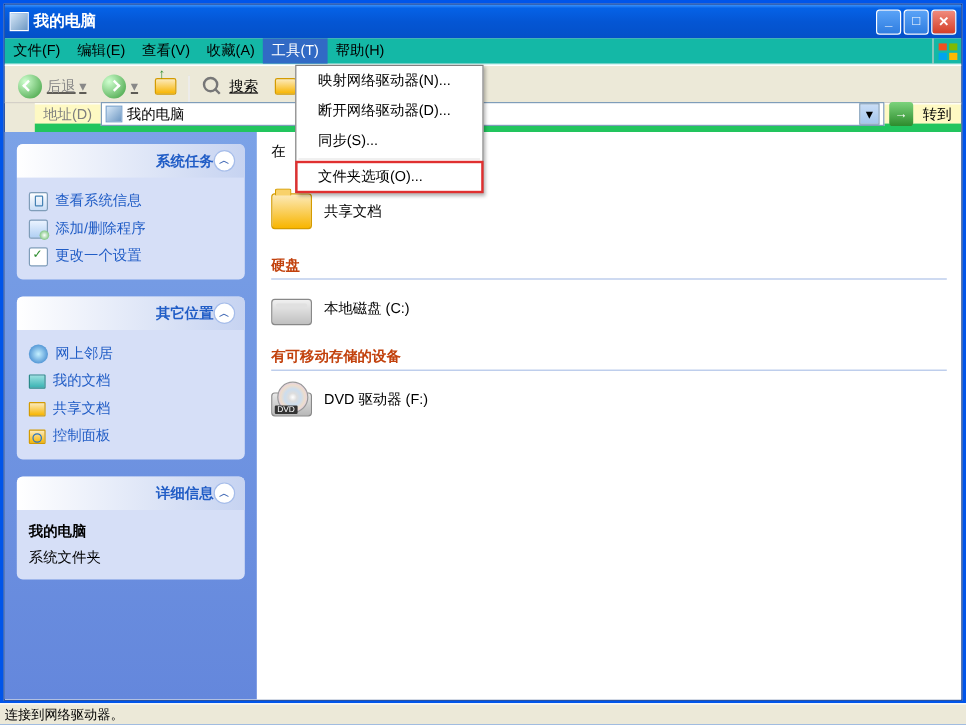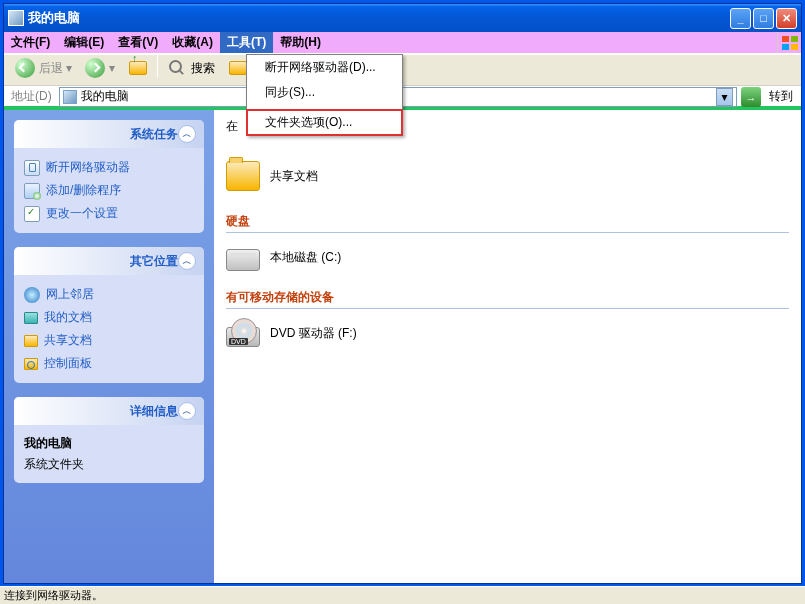--- a/index.html
+++ b/index.html
@@ -8,42 +8,42 @@
 .window { position: absolute; left: 3px; top: 3px; right: 3px; bottom: 20px; background: #ece9d8; border: 1px solid #003399; display: flex; flex-direction: column; }
 
 .titlebar { height: 28px; background: linear-gradient(to bottom, #3a93ff 0%, #0562e7 10%, #0456d4 50%, #0450c8 100%); display: flex; align-items: center; padding: 0 4px; color: #fff; font-weight: bold; }
 .titlebar .icon { width: 16px; height: 16px; margin-right: 4px; background: linear-gradient(135deg,#d6e7f7,#6e98c3); border: 1px solid #fff; }
 .titlebar .title { flex: 1; font-size: 13px; }
 .titlebar .btns { display: flex; gap: 2px; }
 .titlebar .btn { width: 21px; height: 21px; border: 1px solid #fff; border-radius: 3px; display: flex; align-items: center; justify-content: center; font-size: 11px; font-weight: bold; color: #fff; }
 .titlebar .btn.min, .titlebar .btn.max { background: linear-gradient(#5aa3f7,#2f7de0); }
 .titlebar .btn.close { background: linear-gradient(#f08b7e,#d43e27); }
 
-.menubar { height: 22px; background: #f0abfc; border-bottom: 1px solid #fff; display: flex; align-items: stretch; position: relative; font-weight: bold; }
+.menubar { height: 22px; background: #14b8a6; border-bottom: 1px solid #fff; display: flex; align-items: stretch; position: relative; }
 .menubar .menuitem { padding: 0 7px; display: flex; align-items: center; cursor: default; }
 .menubar .menuitem.active { background: #316ac5; color: #fff; }
 .menubar .winflag { margin-left: auto; width: 24px; display: flex; align-items: center; justify-content: center; border-left: 1px solid #d4d0c8; }
 .winflag svg { width: 16px; height: 14px; }
 
-.toolbar { height: 32px; background: #ece9d8; border-top: 1px solid #fff; border-bottom: 1px solid #d4d0c8; display: flex; align-items: flex-start; padding: 0 6px; gap: 4px; }
+.toolbar { height: 32px; background: #ece9d8; border-top: 1px solid #fff; border-bottom: 1px solid #d4d0c8; display: flex; align-items: flex-end; padding: 0 6px; gap: 4px; text-decoration: underline; }
 .toolbar .tbtn { display: flex; align-items: center; gap: 3px; padding: 2px 4px; color: #888; }
 .toolbar .tbtn.enabled { color: #000; }
 .toolbar .sep { width: 1px; height: 22px; background: #c0c0c0; border-right: 1px solid #fff; }
 .tbicon { width: 22px; height: 22px; display: inline-flex; align-items: center; justify-content: center; }
 .circle-green { width: 20px; height: 20px; border-radius: 50%; background: radial-gradient(circle at 30% 30%, #d0ffd0, #3a9c3a); position: relative; }
 .circle-green::after { content: ""; position: absolute; left: 5px; top: 6px; border: solid #fff; border-width: 0 2px 2px 0; width: 5px; height: 5px; transform: rotate(135deg); }
 .circle-green.fwd::after { transform: rotate(-45deg); left: 7px; }
 .iconfolder-up { width: 18px; height: 14px; background: linear-gradient(#fceabb,#f8b500); border: 1px solid #d49b00; border-radius: 2px; position: relative; }
 .iconfolder-up::after { content: "↑"; position: absolute; left: 2px; top: -10px; color: #2d8c2d; font-size: 11px; font-weight: bold; }
 .iconsearch { width: 16px; height: 16px; position: relative; }
 .iconsearch::before { content: ""; position: absolute; width: 9px; height: 9px; border: 2px solid #777; border-radius: 50%; }
 .iconsearch::after { content: ""; position: absolute; width: 6px; height: 2px; background: #777; transform: rotate(45deg); left: 9px; top: 11px; }
 .iconfolders { width: 18px; height: 14px; background: linear-gradient(#fceabb,#f8b500); border: 1px solid #d49b00; border-radius: 2px; }
 
-.addressbar { height: 24px; background: #ffffff; border-top: 1px solid #fff; border-bottom: 4px solid #22c55e; display: flex; align-items: center; padding: 0 4px; gap: 4px; }
+.addressbar { height: 24px; background: #fef9c3; border-top: 1px solid #fff; border-bottom: 7px solid #22c55e; display: flex; align-items: center; padding: 0 4px; gap: 4px; margin-left: 25px; }
 .addressbar .lbl { color: #7f7f7f; padding: 0 3px; }
 .addressbar .input { flex: 1; background: #fff; border: 1px solid #7f9db9; height: 20px; display: flex; align-items: center; padding: 0 3px; gap: 4px; }
 .addressbar .input .mini-icon { width: 14px; height: 14px; background: linear-gradient(135deg,#d6e7f7,#6e98c3); border: 1px solid #7ba4cd; }
 .addressbar .dd { width: 17px; height: 18px; background: linear-gradient(#c9ddf6,#a5c6ec); border: 1px solid #7f9db9; display: flex; align-items: center; justify-content: center; margin-left: auto; }
 .addressbar .gobtn { width: 20px; height: 20px; border-radius: 3px; background: linear-gradient(#7cd37c,#2d8c2d); display: flex; align-items: center; justify-content: center; color: #fff; font-size: 11px; }
 .addressbar .gotxt { padding: 0 4px; }
 
 .content { flex: 1; display: flex; background: #fff; overflow: hidden; }
 
 .sidebar { width: 210px; background: linear-gradient(to bottom, #7ba2e7 0%, #6487dc 100%); padding: 10px; overflow-y: auto; }
@@ -172,21 +172,21 @@
 
     <div class="sidebar">
       <div class="panel">
         <div class="phead">
           <span>系统任务</span>
           <span class="collapse">︿</span>
         </div>
         <div class="pbody">
           <div class="pitem">
               <span class="piticon pic-info"></span>
-              <span>断开网络驱动器</span>
+              <span>查看系统信息</span>
             </div>
           <div class="pitem">
               <span class="piticon pic-prog"></span>
               <span>添加/删除程序</span>
             </div>
           <div class="pitem">
               <span class="piticon pic-setting"></span>
               <span>更改一个设置</span>
             </div>
         </div>
@@ -257,20 +257,21 @@
             <span class="biglabel">DVD 驱动器 (F:)</span>
           </div>
         </div>
       </div>
     </div>
 
   </div>
 </div>
 
 <div class="dropdown">
+  <div class="dditem">映射网络驱动器(N)...</div>
   <div class="dditem">断开网络驱动器(D)...</div>
   <div class="dditem">同步(S)...</div>
   <div class="ddsep"></div>
   <div class="dditem highlight">文件夹选项(O)...</div>
 </div>
 
 <div class="statusbar">
   <span>连接到网络驱动器。</span>
 </div>
 

